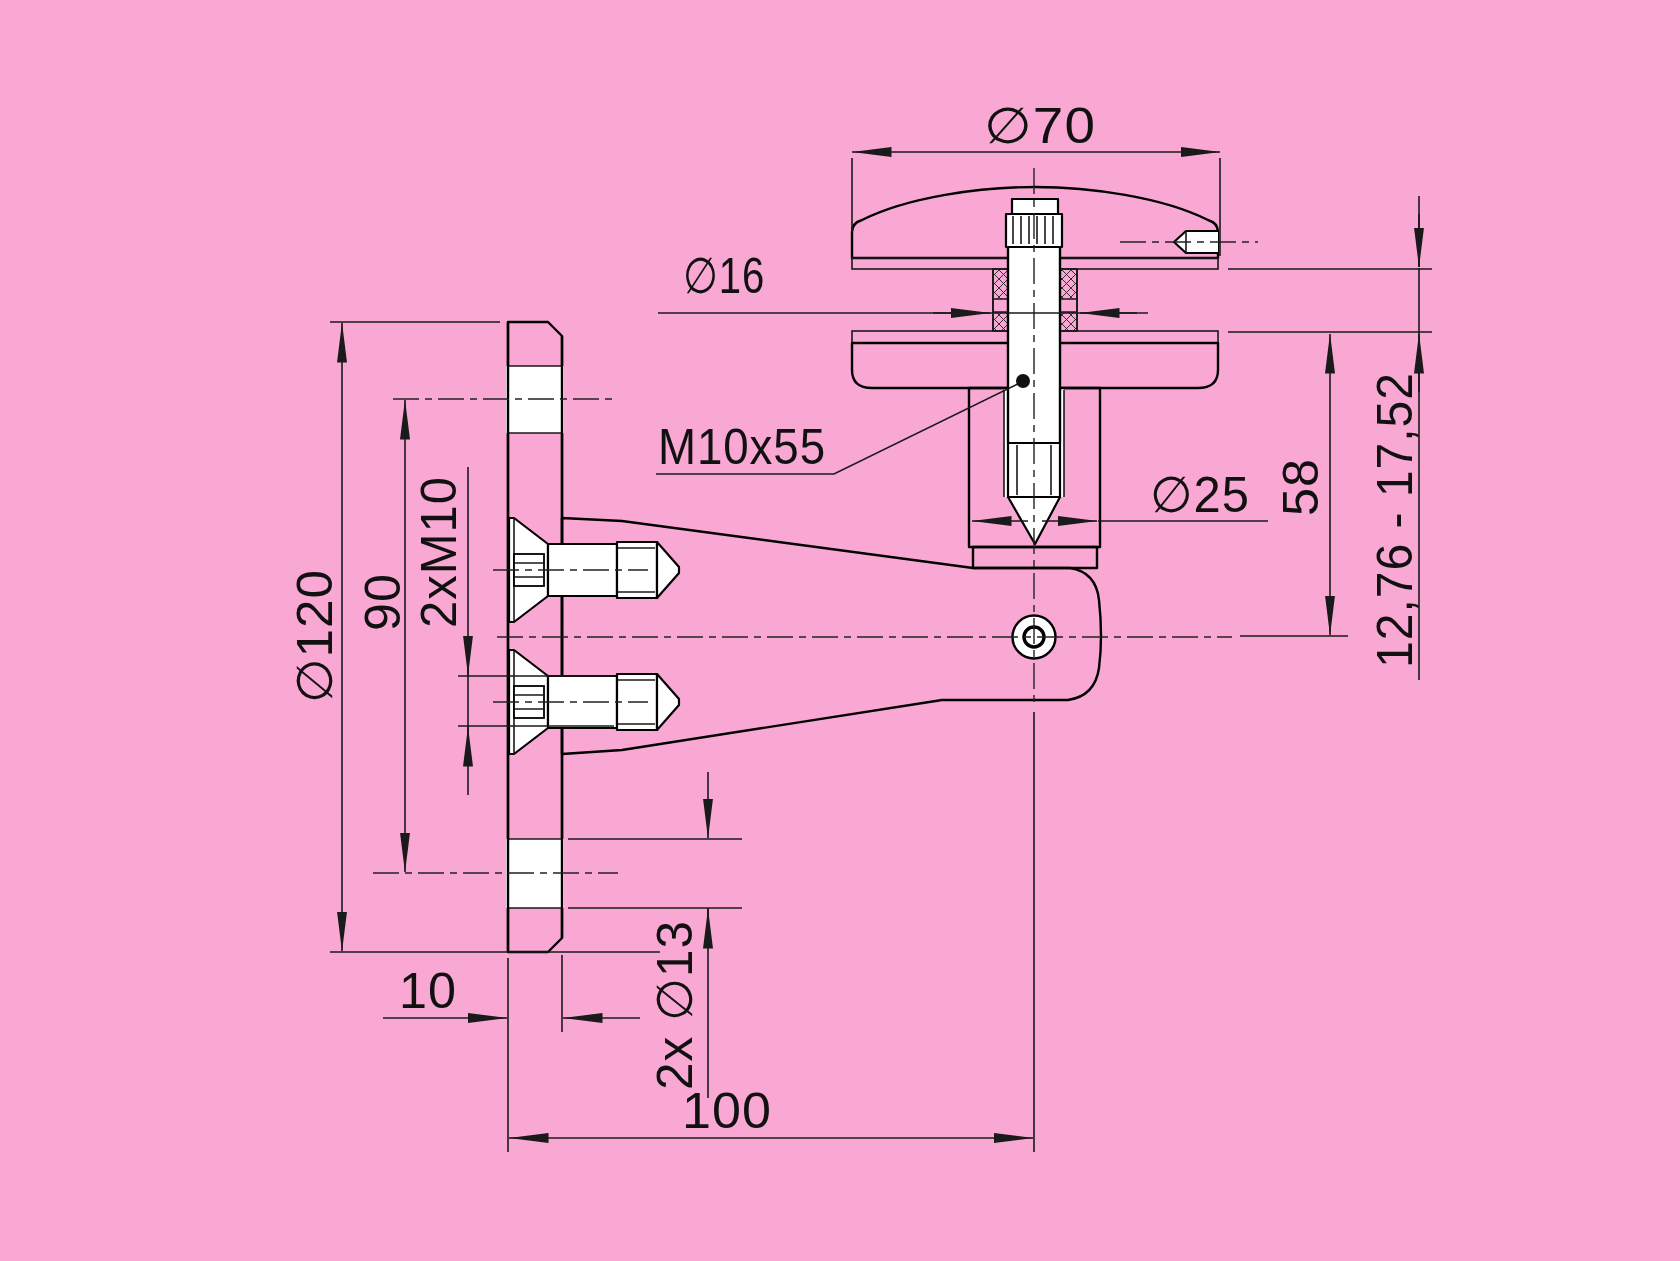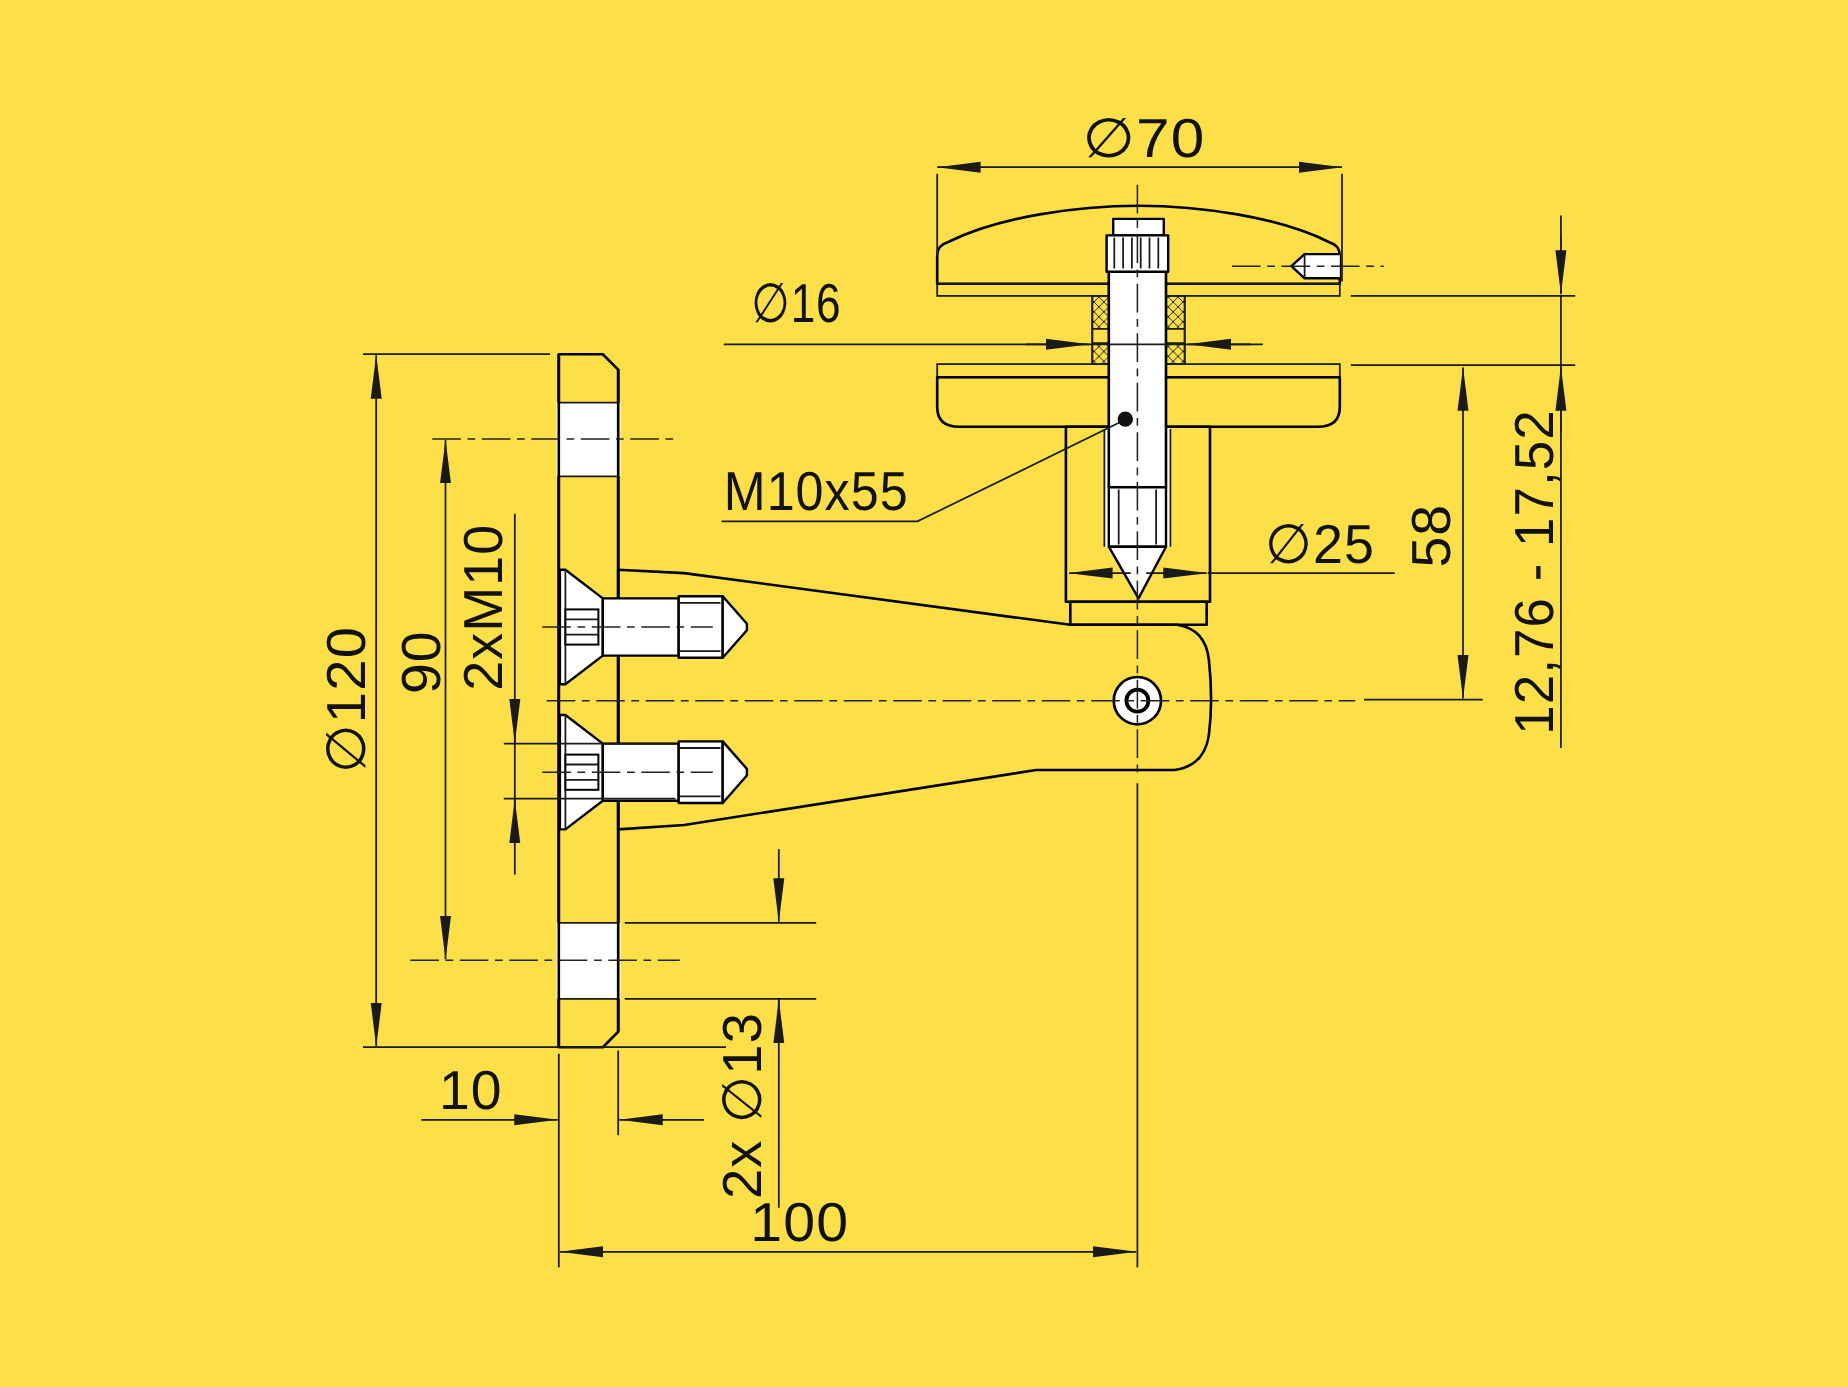--- a/index.html
+++ b/index.html
@@ -1,16 +1,16 @@
 <!DOCTYPE html>
 <html><head>
 <meta charset="utf-8">
 <style>
   html,body{margin:0;padding:0;background:#ffffff;}
-  .stage{width:1680px;height:1261px;background:#fde047;position:relative;overflow:hidden;
+  .stage{width:1680px;height:1261px;background:#f9a8d4;position:relative;overflow:hidden;
          font-family:"Liberation Sans", sans-serif;}
   svg{display:block;}
   text{font-family:"Liberation Sans","DejaVu Sans",sans-serif;fill:#111;letter-spacing:1px;}
   .dimtxt{font-size:50px;}
   .outline{fill:none;stroke:#000;stroke-width:2.4;stroke-linejoin:round;}
   .thin{fill:none;stroke:#1a1a1a;stroke-width:1.6;}
   .dim{fill:none;stroke:#1a1a1a;stroke-width:1.6;}
   .cl{fill:none;stroke:#222;stroke-width:1.4;stroke-dasharray:26 6 7 6;}
   .white{fill:#fff;stroke:#000;stroke-width:2.2;stroke-linejoin:round;}
 </style>

